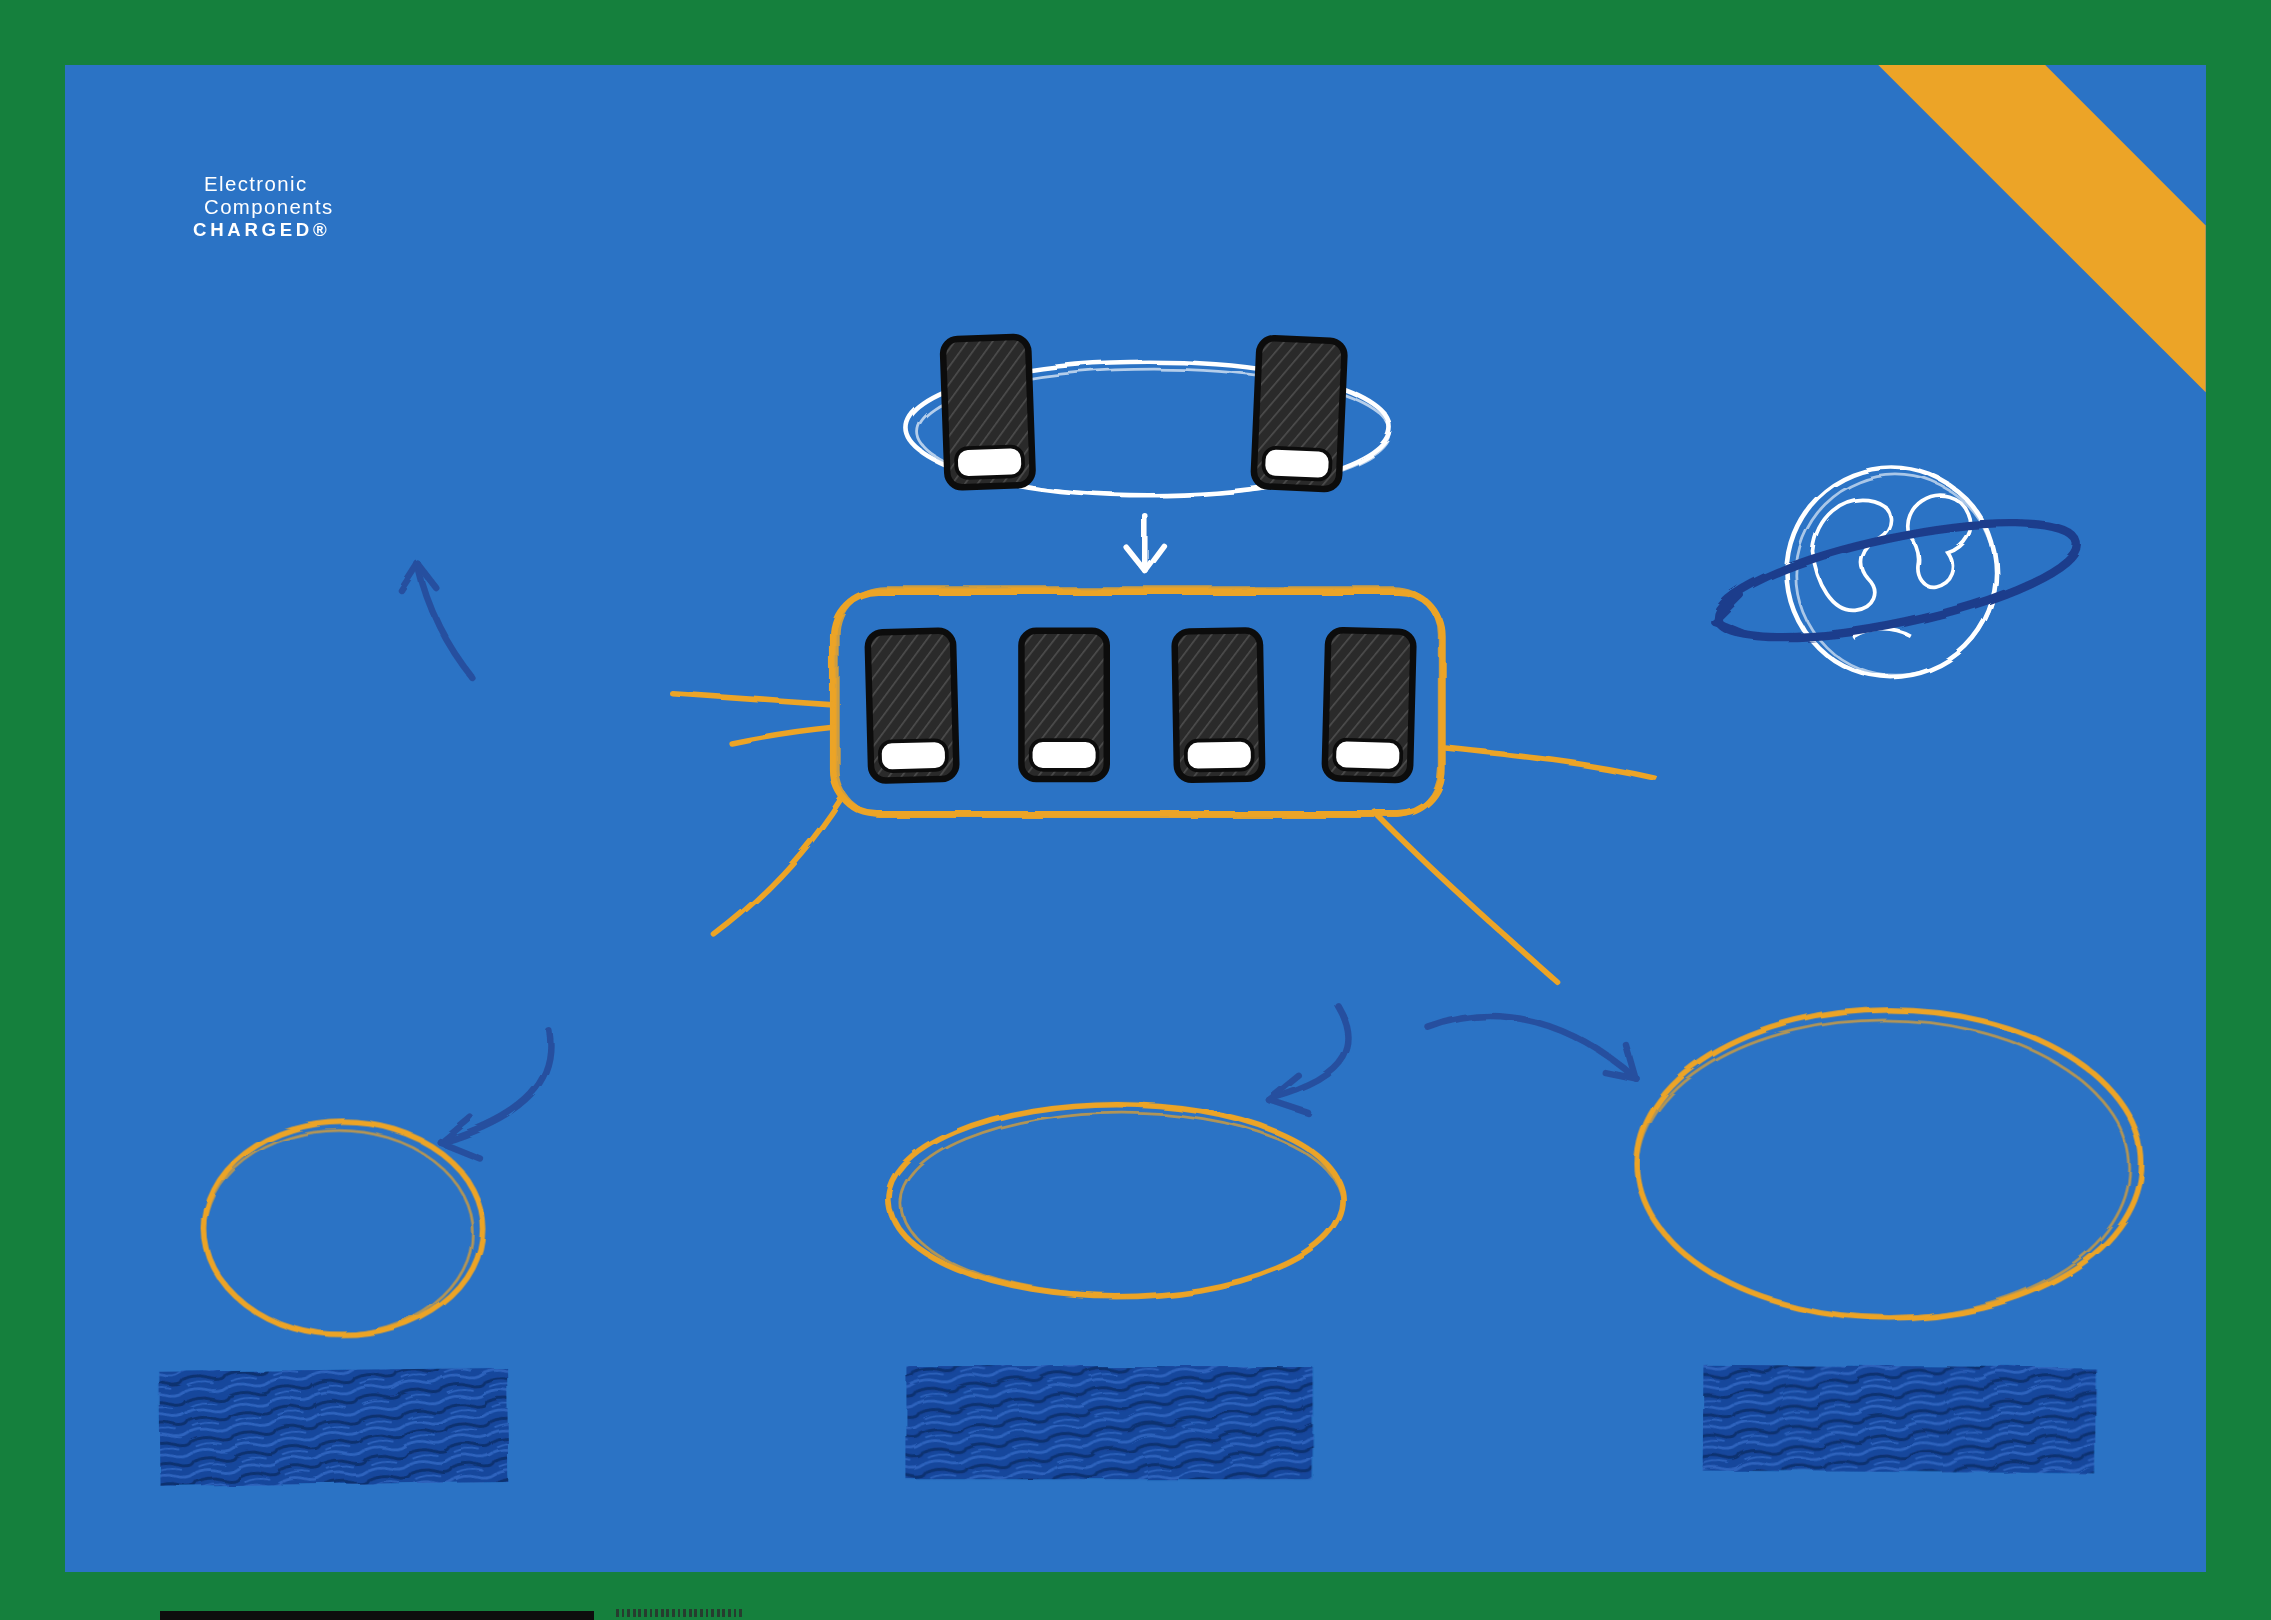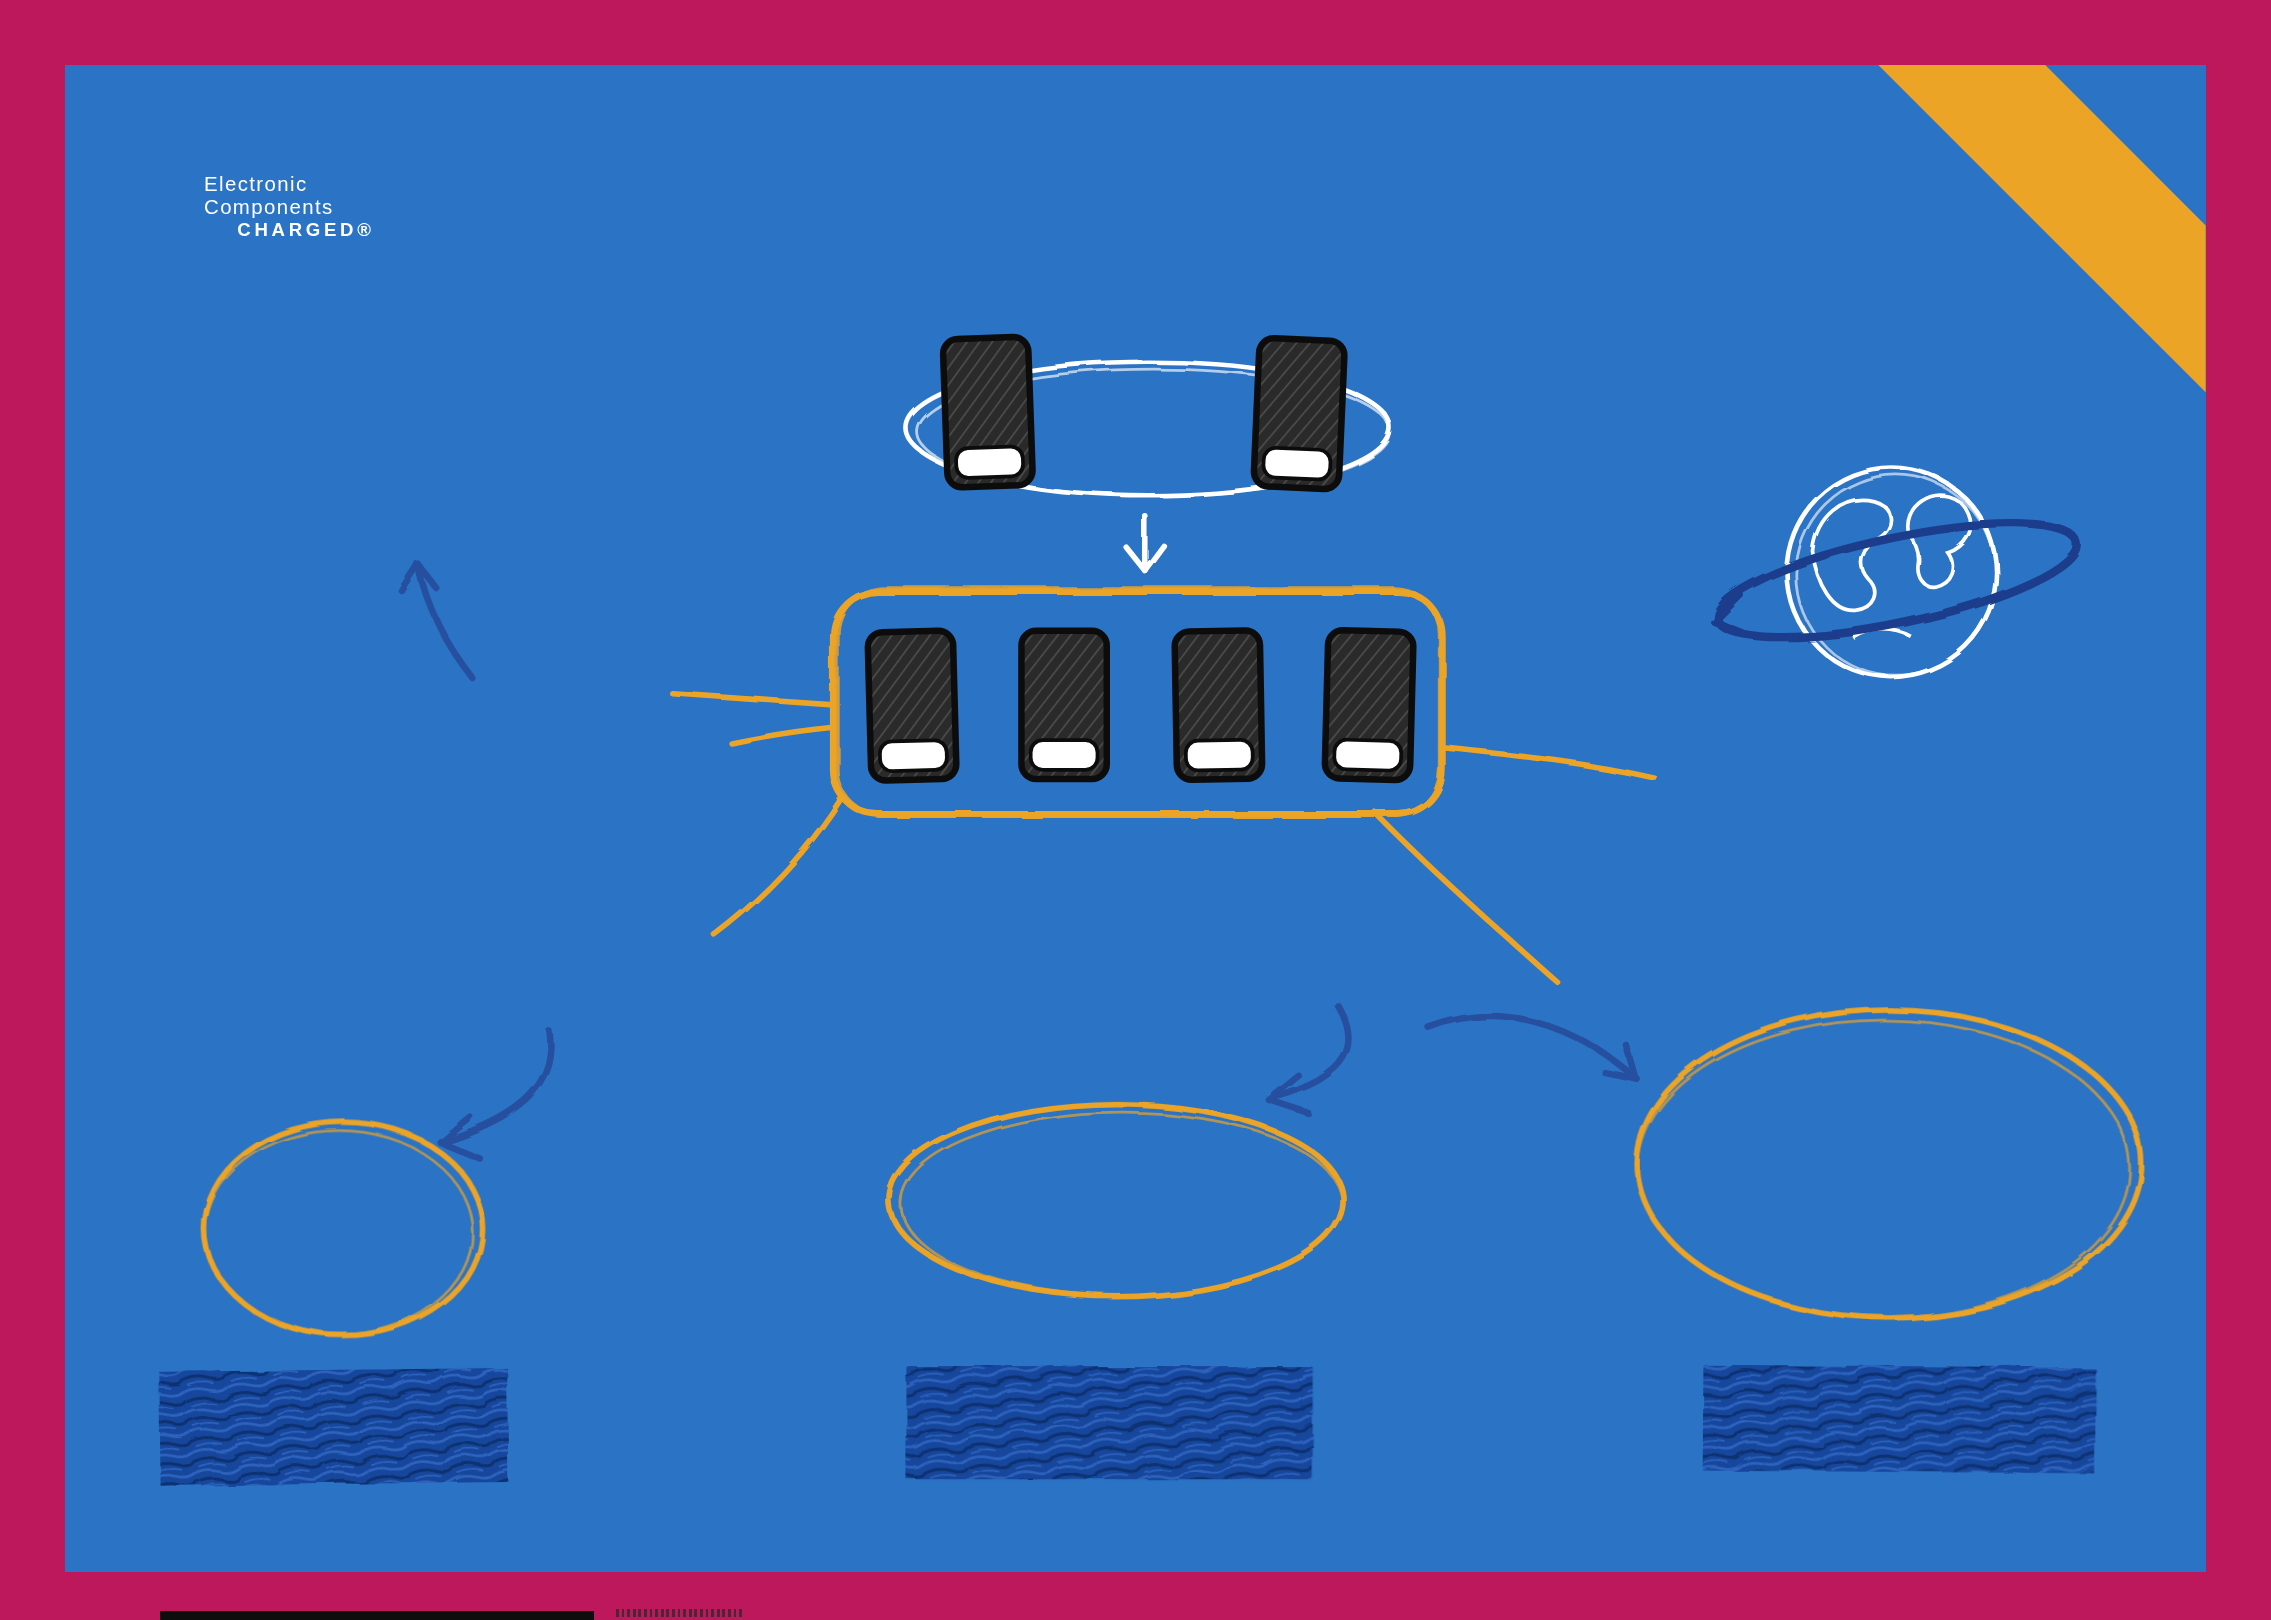--- a/index.html
+++ b/index.html
@@ -1,22 +1,22 @@
 <!DOCTYPE html>
 <html style="font-size:15px"><head>
 <meta charset="utf-8">
 <style>
   html,body{margin:0;padding:0;background:#ffffff;font-family:"Liberation Sans", sans-serif;}
-  .page{position:relative;width:2272px;height:1620px;background:#be185d;overflow:hidden;}
+  .page{position:relative;width:2272px;height:1620px;background:#15803d;overflow:hidden;}
   .poster{position:absolute;left:65px;top:65px;width:2141px;height:1507px;background:#2b73c5;overflow:hidden;}
   .poster svg{position:absolute;left:0;top:0;display:block;}
   .logo{position:absolute;left:128px;top:108px;color:#ffffff;width:250px;}
   .logo .tagline{font-size:20.4px;letter-spacing:1.4px;margin-left:11px;font-weight:400;}
   .logo .kemet{font-size:59px;font-weight:bold;font-style:italic;letter-spacing:1.9px;line-height:1.02;margin-top:1.9px;}
-  .logo .charged{font-size:18.6px;font-weight:bold;letter-spacing:3.7px;text-align:center;width:226px;margin-top:0;}
+  .logo .charged{font-size:18.6px;font-weight:bold;letter-spacing:3.7px;text-align:left;width:226px;margin-top:0;}
   .footer-bar{position:absolute;left:160px;top:1611px;width:434px;height:9.3px;background:#0d0d0d;}
   .footer-fineprint{position:absolute;left:616px;top:1609px;width:128px;height:8.3px;opacity:.8;
     background:repeating-linear-gradient(90deg,#2b2b2b 0 2.8px,transparent 2.8px 5.6px);}
 </style>
 </head>
 <body>
 
 <div class="page">
   <div class="poster">
 

